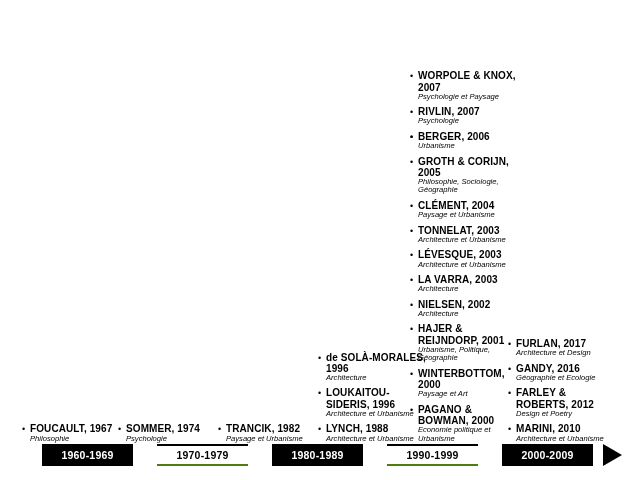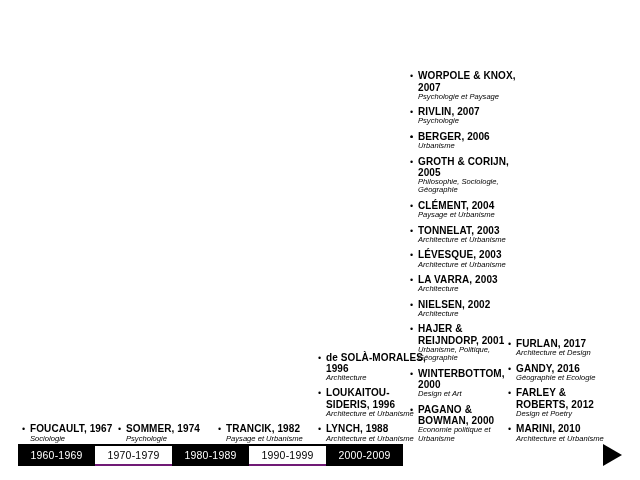--- a/index.html
+++ b/index.html
@@ -76,38 +76,39 @@
   .tl-track {
     position: absolute;
     left: 0;
     top: 0;
     height: 22px;
     width: 585px;
     display: flex;
   }
   .tl-seg {
     height: 22px;
-    width: 77px;
+    width: 91px;
     display: flex;
     align-items: center;
     justify-content: center;
     font-size: 10.5px;
-    font-weight: normal;
+    font-weight: bold;
     letter-spacing: 0.2px;
     box-sizing: border-box;
+    margin-left: 24px;
   }
   .tl-seg.dark {
     background: #000000;
     color: #ffffff;
   }
   .tl-seg.light {
     background: #ffffff;
     color: #000000;
     border-top: 2px solid #000000;
-    border-bottom: 2px solid #701a75;
+    border-bottom: 2px solid #4d7c0f;
   }
   .tl-arrow {
     position: absolute;
     right: 0;
     top: 0;
     width: 0;
     height: 0;
     border-top: 11px solid transparent;
     border-bottom: 11px solid transparent;
     border-left: 19px solid #000000;
@@ -117,21 +118,21 @@
 <body>
 
 <div id="page">
 
   <div class="columns">
 
     <div class="column col-0">
       <div class="entry">
         <span class="bullet">•</span>
         <span class="who">FOUCAULT, 1967</span>
-        <span class="field">Sociologie</span>
+        <span class="field">Philosophie</span>
       </div>
     </div>
 
     <div class="column col-1">
       <div class="entry">
         <span class="bullet">•</span>
         <span class="who">SOMMER, 1974</span>
         <span class="field">Psychologie</span>
       </div>
     </div>
@@ -212,21 +213,21 @@
         <span class="field">Architecture</span>
       </div>
       <div class="entry">
         <span class="bullet">•</span>
         <span class="who">HAJER &amp; REIJNDORP, 2001</span>
         <span class="field">Urbanisme, Politique, Géographie</span>
       </div>
       <div class="entry">
         <span class="bullet">•</span>
         <span class="who">WINTERBOTTOM, 2000</span>
-        <span class="field">Design et Art</span>
+        <span class="field">Paysage et Art</span>
       </div>
       <div class="entry">
         <span class="bullet">•</span>
         <span class="who">PAGANO &amp; BOWMAN, 2000</span>
         <span class="field">Economie politique et Urbanisme</span>
       </div>
     </div>
 
     <div class="column col-5">
       <div class="entry">

